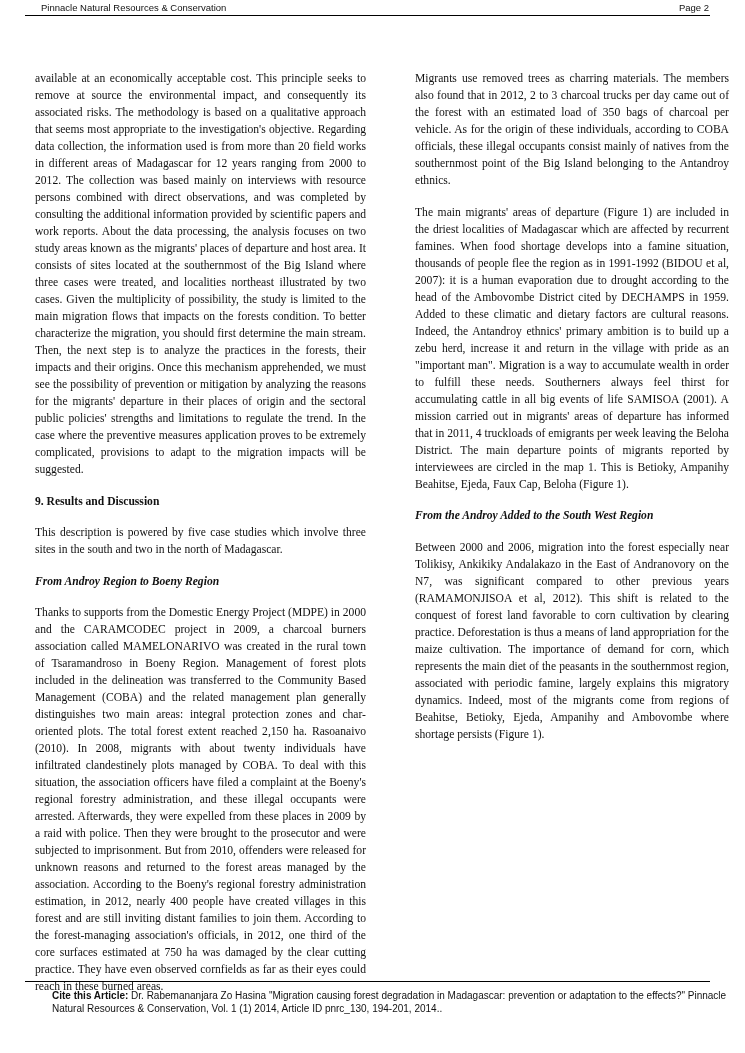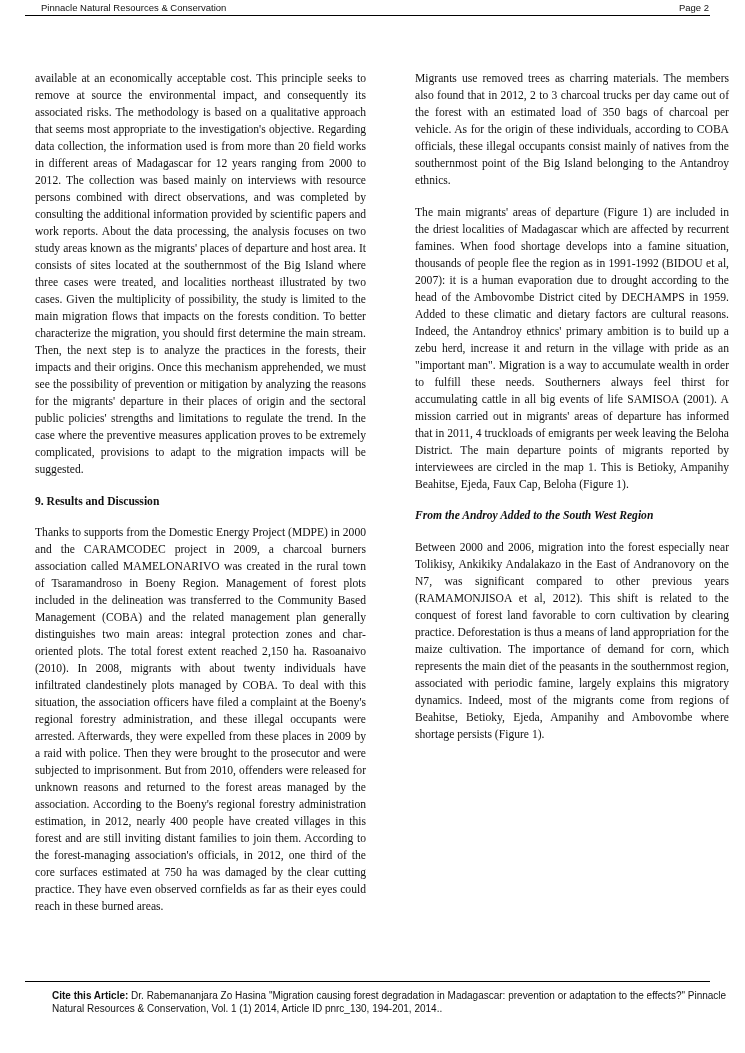--- a/index.html
+++ b/index.html
@@ -21,20 +21,22 @@
 <body>
 
 <div class="header">
   <span class="journal">Pinnacle Natural Resources &amp; Conservation</span>
   <span class="page">Page 2</span>
 </div>
 
 <div class="col left">
   <p>available at an economically acceptable cost. This principle seeks to remove at source the environmental impact, and consequently its associated risks. The methodology is based on a qualitative approach that seems most appropriate to the investigation's objective. Regarding data collection, the information used is from more than 20 field works in different areas of Madagascar for 12 years ranging from 2000 to 2012. The collection was based mainly on interviews with resource persons combined with direct observations, and was completed by consulting the additional information provided by scientific papers and work reports. About the data processing, the analysis focuses on two study areas known as the migrants' places of departure and host area. It consists of sites located at the southernmost of the Big Island where three cases were treated, and localities northeast illustrated by two cases. Given the multiplicity of possibility, the study is limited to the main migration flows that impacts on the forests condition. To better characterize the migration, you should first determine the main stream. Then, the next step is to analyze the practices in the forests, their impacts and their origins. Once this mechanism apprehended, we must see the possibility of prevention or mitigation by analyzing the reasons for the migrants' departure in their places of origin and the sectoral public policies' strengths and limitations to regulate the trend. In the case where the preventive measures application proves to be extremely complicated, provisions to adapt to the migration impacts will be suggested.</p>
   <h3>9. Results and Discussion</h3>
+  <p>This description is powered by five case studies which involve three sites in the south and two in the north of Madagascar.</p>
+  <h4>From Androy Region to Boeny Region</h4>
   <p>Thanks to supports from the Domestic Energy Project (MDPE) in 2000 and the CARAMCODEC project in 2009, a charcoal burners association called MAMELONARIVO was created in the rural town of Tsaramandroso in Boeny Region. Management of forest plots included in the delineation was transferred to the Community Based Management (COBA) and the related management plan generally distinguishes two main areas: integral protection zones and char-oriented plots. The total forest extent reached 2,150 ha. Rasoanaivo (2010). In 2008, migrants with about twenty individuals have infiltrated clandestinely plots managed by COBA. To deal with this situation, the association officers have filed a complaint at the Boeny's regional forestry administration, and these illegal occupants were arrested. Afterwards, they were expelled from these places in 2009 by a raid with police. Then they were brought to the prosecutor and were subjected to imprisonment. But from 2010, offenders were released for unknown reasons and returned to the forest areas managed by the association. According to the Boeny's regional forestry administration estimation, in 2012, nearly 400 people have created villages in this forest and are still inviting distant families to join them. According to the forest-managing association's officials, in 2012, one third of the core surfaces estimated at 750 ha was damaged by the clear cutting practice. They have even observed cornfields as far as their eyes could reach in these burned areas.</p>
 </div>
 
 <div class="col right">
   <p>Migrants use removed trees as charring materials. The members also found that in 2012, 2 to 3 charcoal trucks per day came out of the forest with an estimated load of 350 bags of charcoal per vehicle. As for the origin of these individuals, according to COBA officials, these illegal occupants consist mainly of natives from the southernmost point of the Big Island belonging to the Antandroy ethnics.</p>
   <p>The main migrants' areas of departure (Figure 1) are included in the driest localities of Madagascar which are affected by recurrent famines. When food shortage develops into a famine situation, thousands of people flee the region as in 1991-1992 (BIDOU et al, 2007): it is a human evaporation due to drought according to the head of the Ambovombe District cited by DECHAMPS in 1959. Added to these climatic and dietary factors are cultural reasons. Indeed, the Antandroy ethnics' primary ambition is to build up a zebu herd, increase it and return in the village with pride as an "important man". Migration is a way to accumulate wealth in order to fulfill these needs. Southerners always feel thirst for accumulating cattle in all big events of life SAMISOA (2001). A mission carried out in migrants' areas of departure has informed that in 2011, 4 truckloads of emigrants per week leaving the Beloha District. The main departure points of migrants reported by interviewees are circled in the map 1. This is Betioky, Ampanihy Beahitse, Ejeda, Faux Cap, Beloha (Figure 1).</p>
   <h4>From the Androy Added to the South West Region</h4>
   <p>Between 2000 and 2006, migration into the forest especially near Tolikisy, Ankikiky Andalakazo in the East of Andranovory on the N7, was significant compared to other previous years (RAMAMONJISOA et al, 2012). This shift is related to the conquest of forest land favorable to corn cultivation by clearing practice. Deforestation is thus a means of land appropriation for the maize cultivation. The importance of demand for corn, which represents the main diet of the peasants in the southernmost region, associated with periodic famine, largely explains this migratory dynamics. Indeed, most of the migrants come from regions of Beahitse, Betioky, Ejeda, Ampanihy and Ambovombe where shortage persists (Figure 1).</p>
 </div>
 

